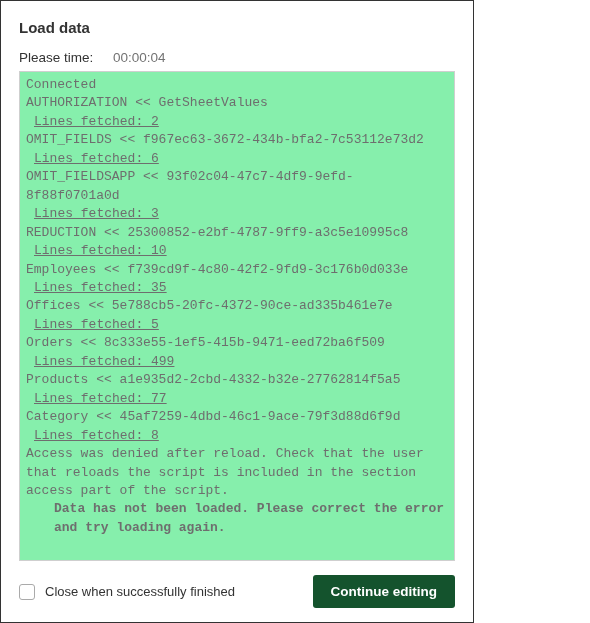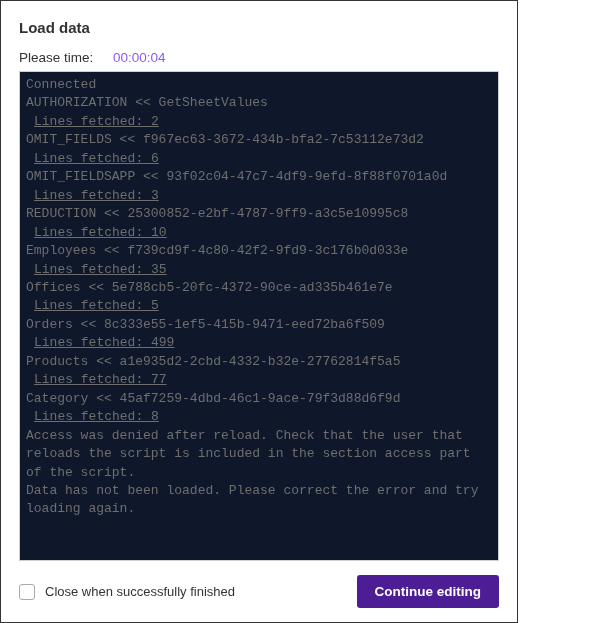--- a/index.html
+++ b/index.html
@@ -5,21 +5,21 @@
   * { box-sizing: border-box; }
   html, body { margin: 0; padding: 0; }
   body {
     font-family: -apple-system, BlinkMacSystemFont, "Segoe UI", Arial, sans-serif;
     background: #fff;
     width: 590px;
     height: 623px;
     overflow: hidden;
   }
   .dialog {
-    width: 518px;
+    width: 474px;
     height: 623px;
     border: 1px solid #333;
     background: #fff;
     display: flex;
     flex-direction: column;
     padding: 18px 18px 14px 18px;
   }
   .title {
     font-size: 15px;
     font-weight: 700;
@@ -30,41 +30,41 @@
     font-size: 13.5px;
     color: #333;
     margin-bottom: 48px;
   }
   .elapsed-row {
     font-size: 13.5px;
     color: #333;
     margin-bottom: 6px;
   }
   .elapsed-label { display: inline-block; margin-right: 16px; }
-  .elapsed-value { color: #8b5cf6; }
+  .elapsed-value { color: #737373; }
   .log-wrap {
     position: relative;
     flex: 1 1 auto;
     border: 1px solid #cfcfcf;
-    background: #0f172a;
+    background: #86efac;
     overflow: hidden;
   }
   .log {
     position: absolute;
     inset: 0;
     overflow-y: scroll;
     padding: 4px 8px 8px 6px;
     font-family: "Courier New", Consolas, monospace;
     font-size: 13px;
     line-height: 1.42;
     color: #6e6e6e;
     white-space: pre-wrap;
     word-break: break-word;
   }
-  .log .bold { font-weight: 400; }
+  .log .bold { font-weight: 700; margin-left: 28px; }
   .log .pad { padding-left: 8px; display: block; text-decoration: underline; }
   
   .log::-webkit-scrollbar { width: 14px; }
   .log::-webkit-scrollbar-track { background: #f0f0f0; }
   .log::-webkit-scrollbar-thumb { background: #c2c2c2; }
   .footer {
     display: flex;
     align-items: center;
     justify-content: space-between;
     padding-top: 14px;
@@ -78,21 +78,21 @@
     cursor: pointer;
   }
   .chk {
     width: 16px;
     height: 16px;
     border: 1px solid #aaa;
     border-radius: 3px;
     background: #fff;
   }
   .btn-primary {
-    background: #4c1d95;
+    background: #14532d;
     color: #fff;
     border: none;
     border-radius: 3px;
     padding: 9px 18px;
     font-size: 13.5px;
     font-weight: 600;
     cursor: pointer;
   }
 </style>
 </head>

